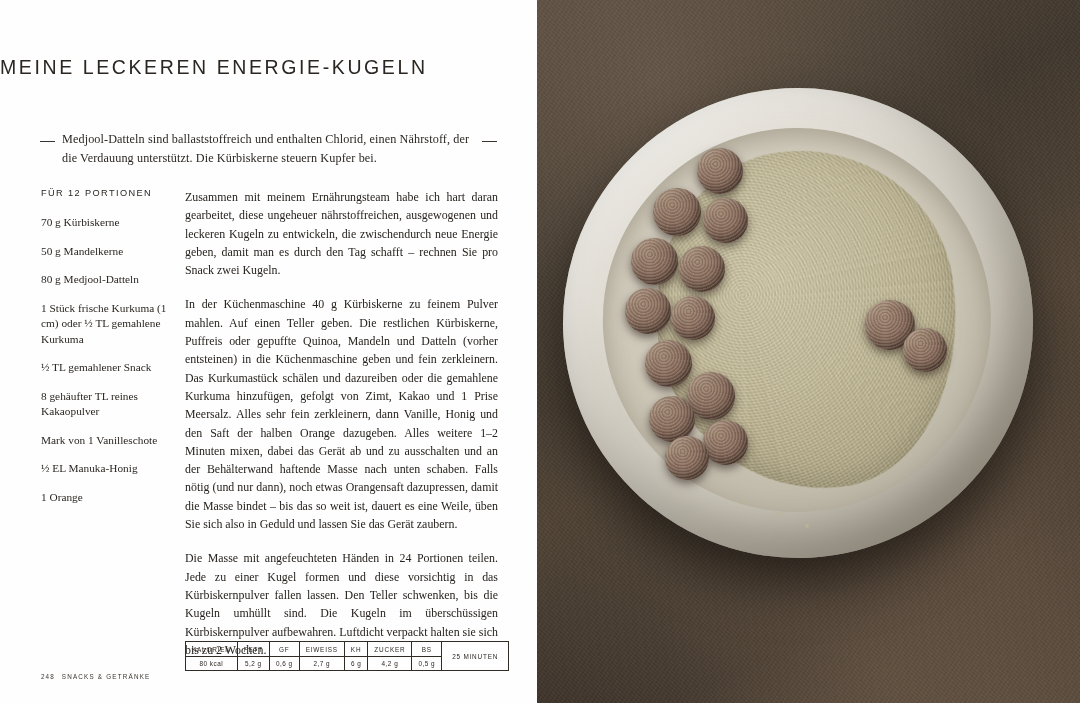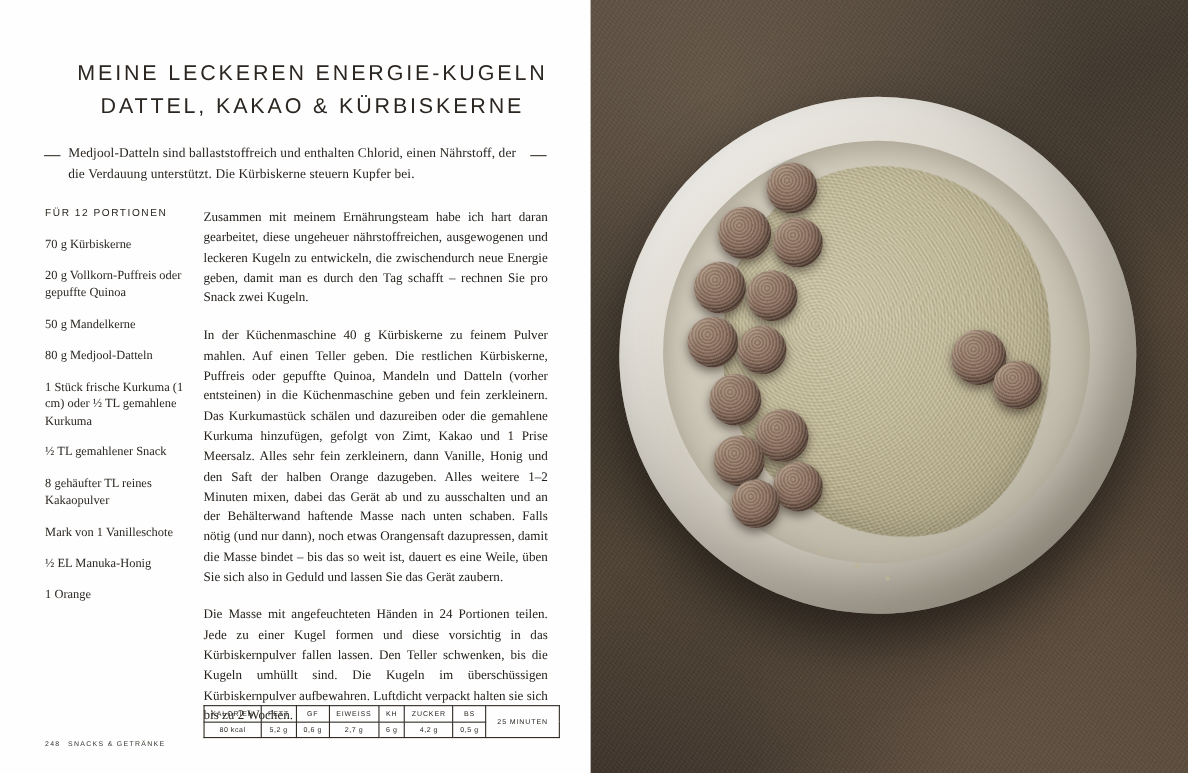--- a/index.html
+++ b/index.html
@@ -26,21 +26,21 @@
     width: 537px;
     height: 703px;
     background: #fefefe;
     box-sizing: border-box;
   }
   .title-block {
     position: absolute;
     top: 52px;
     left: 0;
     width: 568px;
-    text-align: center;
+    text-align: left;
   }
   .title-line {
     font-family: "Liberation Sans", sans-serif;
     font-weight: 400;
     letter-spacing: 2.6px;
     font-size: 19.5px;
     line-height: 30px;
     color: #2b2621;
     text-transform: uppercase;
   }
@@ -249,35 +249,33 @@
 </style>
 </head>
 <body>
 
 <div class="page">
 
   <div class="text-page">
 
     <div class="title-block">
       <div class="title-line">MEINE LECKEREN ENERGIE-KUGELN</div>
-      <div class="title-line">DATTEL, KAKAO &amp; KÜRBISKERNE</div>
     </div>
 
     <div class="subtitle-rule-block">
       <div class="intro-wrap">
         <span class="rule left"></span>
         <span class="rule right"></span>
         <div class="intro-text">Medjool-Datteln sind ballaststoffreich und enthalten Chlorid, einen Nährstoff, der die Verdauung unterstützt. Die Kürbiskerne steuern Kupfer bei.</div>
       </div>
     </div>
 
     <div class="ingredients">
       <div class="ing-head">FÜR 12 PORTIONEN</div>
       <div class="ing-item">70 g Kürbiskerne</div>
-      <div class="ing-item">20 g Vollkorn-Puffreis oder gepuffte Quinoa</div>
       <div class="ing-item">50 g Mandelkerne</div>
       <div class="ing-item">80 g Medjool-Datteln</div>
       <div class="ing-item">1 Stück frische Kurkuma (1 cm) oder ½ TL gemahlene Kurkuma</div>
       <div class="ing-item">½ TL gemahlener Snack</div>
       <div class="ing-item">8 gehäufter TL reines Kakaopulver</div>
       <div class="ing-item">Mark von 1 Vanilleschote</div>
       <div class="ing-item">½ EL Manuka-Honig</div>
       <div class="ing-item">1 Orange</div>
     </div>
 

